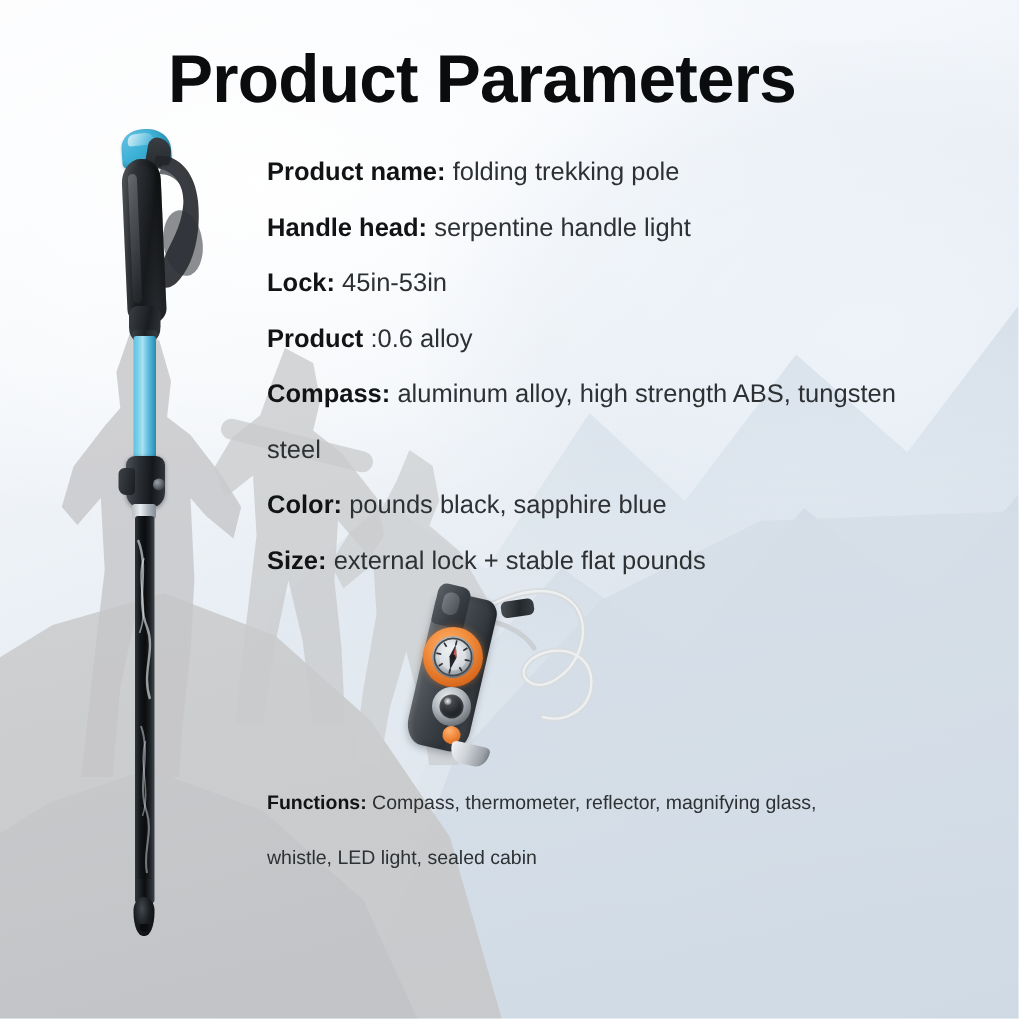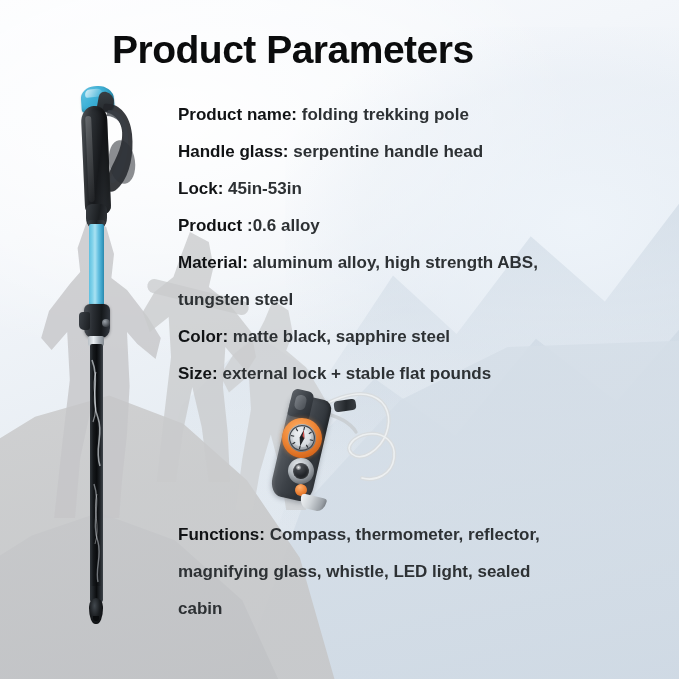--- a/index.html
+++ b/index.html
@@ -357,21 +357,21 @@
     background: linear-gradient(100deg,#4c5157,#24282c 55%,#3a3f44);
     border-radius:4px;
     transform: rotate(-8deg);
   }
 
   
   #title {
     position:absolute;
     left:112px; top:30px;
     width:480px;
-    font-size:39px;
+    font-size:45px;
     font-weight:700;
     letter-spacing:-.5px;
     color:#0b0c0d;
     line-height:1;
     white-space:nowrap;
   }
 
   #spec-list {
     position:absolute;
     left:178px; top:96px;
@@ -382,27 +382,27 @@
     line-height:37px;
     color:#26292c;
     white-space:nowrap;
   }
   .spec-row.wrap { white-space:normal; }
   .spec-label {
     font-weight:700;
     color:#111315;
     margin-top:46px;
   }
-  .spec-value { font-weight:700; color:#2d3134; }
+  .spec-value { font-weight:400; color:#2d3134; }
 
   #functions {
     position:absolute;
     left:178px; top:516px;
     width:392px;
-    font-size:17px;
+    font-size:13px;
     line-height:37px;
     color:#2d3134;
   }
   #functions .spec-label { font-weight:700; color:#111315; }
 </style>
 </head>
 <body>
 
 <div id="poster">
 
@@ -503,38 +503,38 @@
   </div>
 
   <div id="title">Product Parameters</div>
 
   <div id="spec-list">
     <div class="spec-row">
       <span class="spec-label">Product name:</span>
       <span class="spec-value">folding trekking pole</span>
     </div>
     <div class="spec-row">
-      <span class="spec-label">Handle glass:</span>
-      <span class="spec-value">serpentine handle head</span>
+      <span class="spec-label">Handle head:</span>
+      <span class="spec-value">serpentine handle light</span>
     </div>
     <div class="spec-row">
       <span class="spec-label">Lock:</span>
       <span class="spec-value">45in-53in</span>
     </div>
     <div class="spec-row">
       <span class="spec-label">Product</span>
       <span class="spec-value">:0.6 alloy</span>
     </div>
     <div class="spec-row wrap">
-      <span class="spec-label">Material:</span>
+      <span class="spec-label">Compass:</span>
       <span class="spec-value">aluminum alloy, high strength ABS, tungsten steel</span>
     </div>
     <div class="spec-row">
       <span class="spec-label">Color:</span>
-      <span class="spec-value">matte black, sapphire steel</span>
+      <span class="spec-value">pounds black, sapphire blue</span>
     </div>
     <div class="spec-row">
       <span class="spec-label">Size:</span>
       <span class="spec-value">external lock + stable flat pounds</span>
     </div>
   </div>
 
   <div id="functions">
     <span class="spec-label">Functions:</span>
     <span class="spec-value">Compass, thermometer, reflector, magnifying glass, whistle, LED light, sealed cabin</span>

